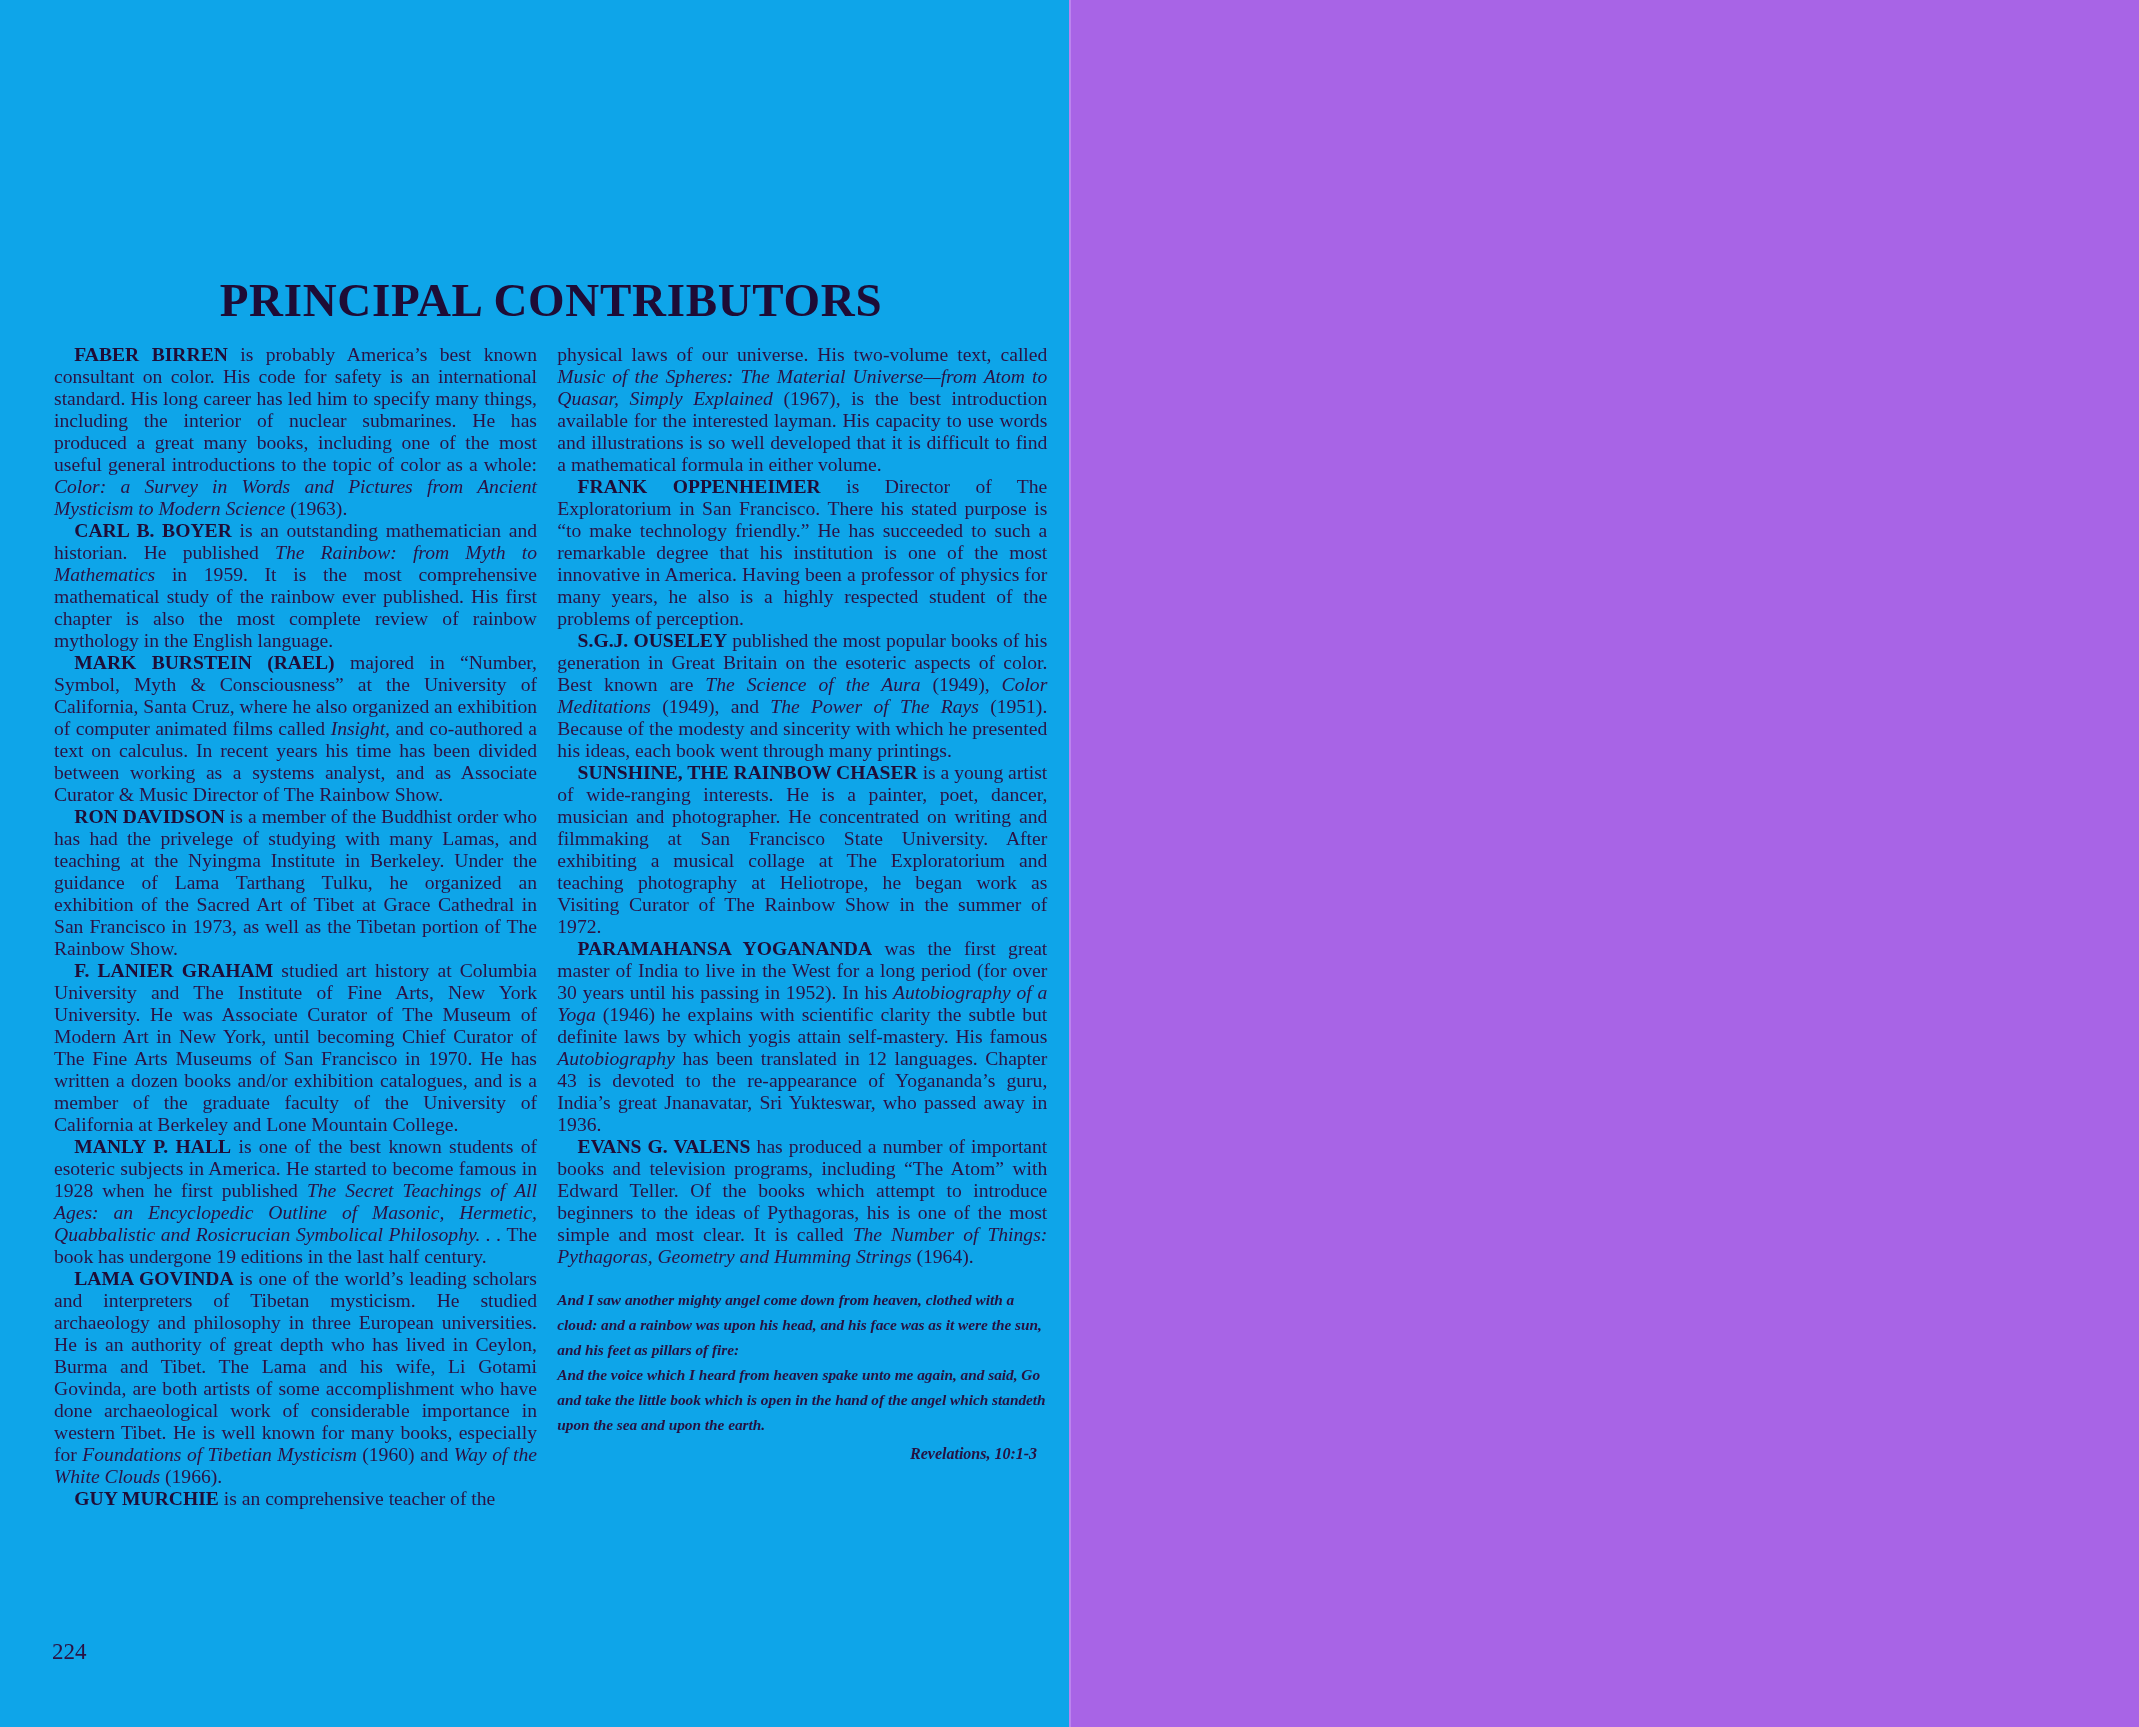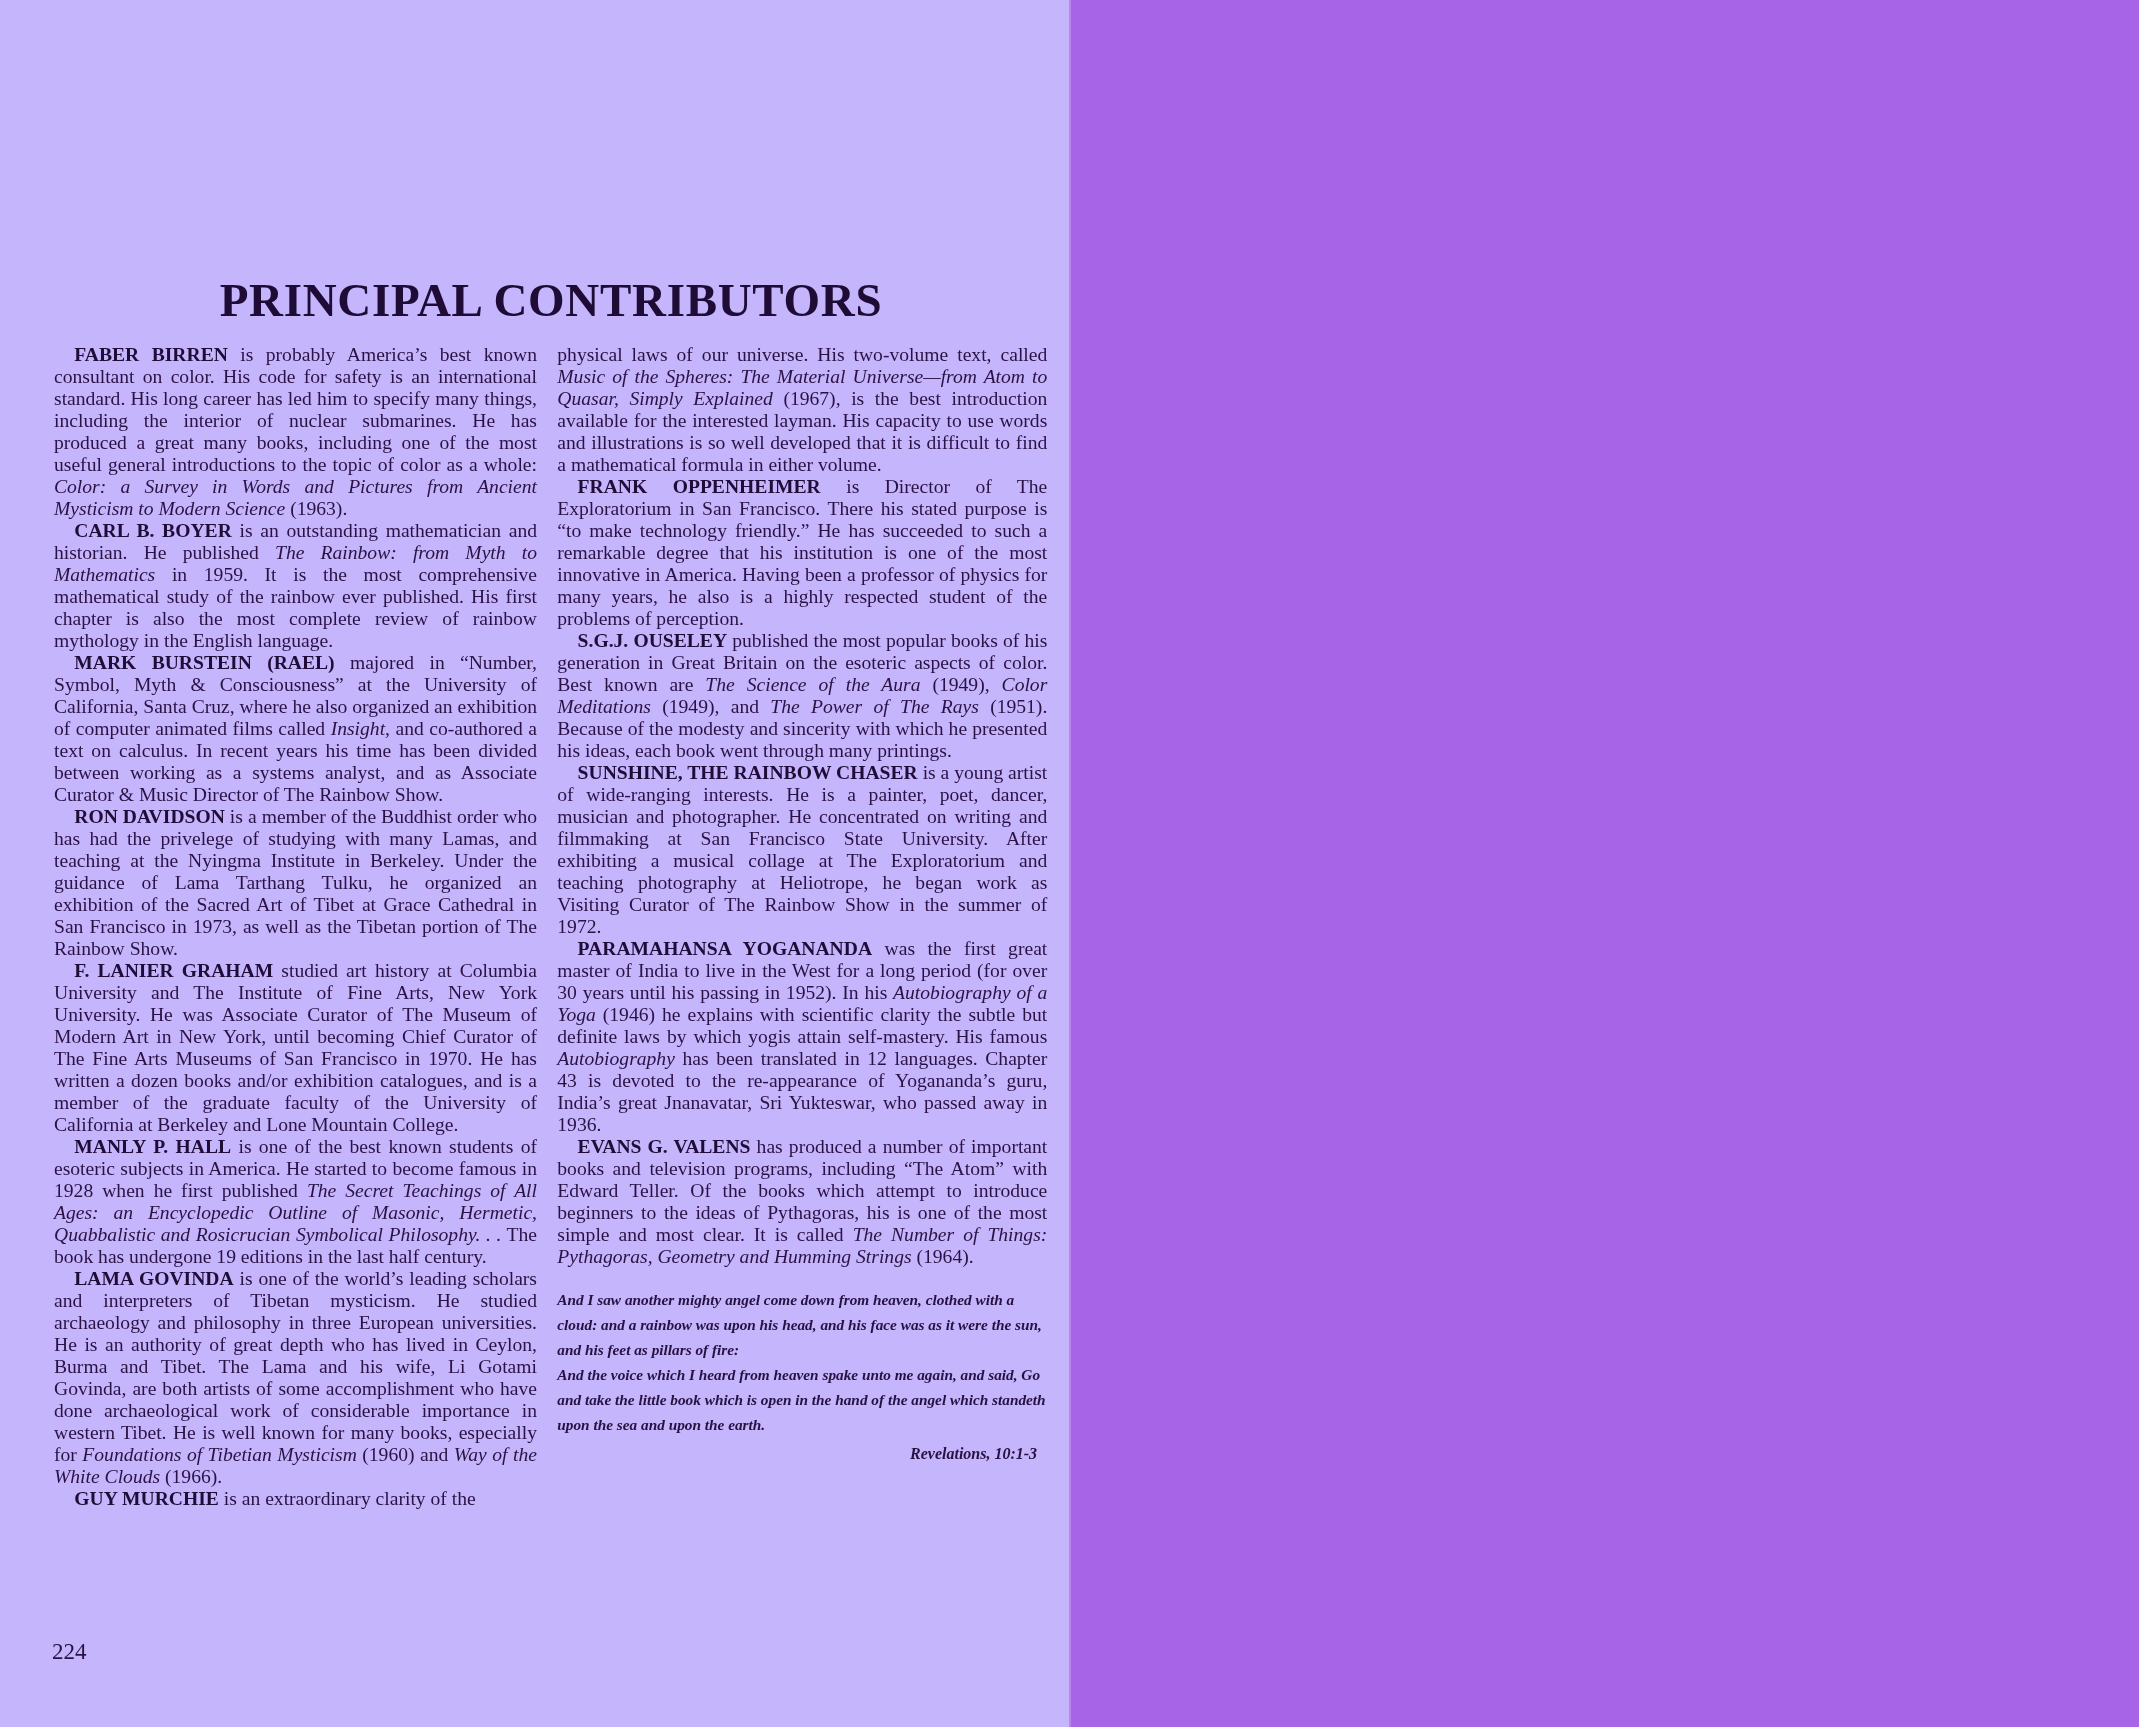--- a/index.html
+++ b/index.html
@@ -6,21 +6,21 @@
   body {
     width: 2140px; height: 1728px;
     position: relative;
     overflow: hidden;
     font-family: "Liberation Serif", "DejaVu Serif", serif;
     background: #a864e6;
   }
   .left-page {
     position: absolute; left: 0; top: 0;
     width: 1157px; height: 1728px;
-    background: #c4b5fd;
+    background: #0ea5e9;
   }
   .gutter {
     position: absolute; left: 1069px; top: 0;
     width: 2.2px; height: 1728px;
     background: #bb84ee;
   }
   .facing-page {
     position: absolute; left: 1071px; top: 0; right: 0;
     height: 1728px;
     background: #a864e6;
@@ -82,21 +82,21 @@
     <div class="columns">
       <div class="col left">
         <div>
             <p class="para"><span class="seg-b">FABER BIRREN</span><span class="seg-n"> is probably America’s best known consultant on color. His code for safety is an international standard. His long career has led him to specify many things, including the interior of nuclear submarines. He has produced a great many books, including one of the most useful general introductions to the topic of color as a whole: </span><span class="seg-i">Color: a Survey in Words and Pictures from Ancient Mysticism to Modern Science</span><span class="seg-n"> (1963).</span></p>
             <p class="para"><span class="seg-b">CARL B. BOYER</span><span class="seg-n"> is an outstanding mathematician and historian. He published </span><span class="seg-i">The Rainbow: from Myth to Mathematics</span><span class="seg-n"> in 1959. It is the most comprehensive mathematical study of the rainbow ever published. His first chapter is also the most complete review of rainbow mythology in the English language.</span></p>
             <p class="para"><span class="seg-b">MARK BURSTEIN (RAEL)</span><span class="seg-n"> majored in “Number, Symbol, Myth &amp; Consciousness” at the University of California, Santa Cruz, where he also organized an exhibition of computer animated films called </span><span class="seg-i">Insight,</span><span class="seg-n"> and co-authored a text on calculus. In recent years his time has been divided between working as a systems analyst, and as Associate Curator &amp; Music Director of The Rainbow Show.</span></p>
             <p class="para"><span class="seg-b">RON DAVIDSON</span><span class="seg-n"> is a member of the Buddhist order who has had the privelege of studying with many Lamas, and teaching at the Nyingma Institute in Berkeley. Under the guidance of Lama Tarthang Tulku, he organized an exhibition of the Sacred Art of Tibet at Grace Cathedral in San Francisco in 1973, as well as the Tibetan portion of The Rainbow Show.</span></p>
             <p class="para"><span class="seg-b">F. LANIER GRAHAM</span><span class="seg-n"> studied art history at Columbia University and The Institute of Fine Arts, New York University. He was Associate Curator of The Museum of Modern Art in New York, until becoming Chief Curator of The Fine Arts Museums of San Francisco in 1970. He has written a dozen books and/or exhibition catalogues, and is a member of the graduate faculty of the University of California at Berkeley and Lone Mountain College.</span></p>
             <p class="para"><span class="seg-b">MANLY P. HALL</span><span class="seg-n"> is one of the best known students of esoteric subjects in America. He started to become famous in 1928 when he first published </span><span class="seg-i">The Secret Teachings of All Ages: an Encyclopedic Outline of Masonic, Hermetic, Quabbalistic and Rosicrucian Symbolical Philosophy. . .</span><span class="seg-n"> The book has undergone 19 editions in the last half century.</span></p>
             <p class="para"><span class="seg-b">LAMA GOVINDA</span><span class="seg-n"> is one of the world’s leading scholars and interpreters of Tibetan mysticism. He studied archaeology and philosophy in three European universities. He is an authority of great depth who has lived in Ceylon, Burma and Tibet. The Lama and his wife, Li Gotami Govinda, are both artists of some accomplishment who have done archaeological work of considerable importance in western Tibet. He is well known for many books, especially for </span><span class="seg-i">Foundations of Tibetian Mysticism</span><span class="seg-n"> (1960) and </span><span class="seg-i">Way of the White Clouds</span><span class="seg-n"> (1966).</span></p>
-            <p class="para"><span class="seg-b">GUY MURCHIE</span><span class="seg-n"> is an extraordinary clarity of the</span></p>
+            <p class="para"><span class="seg-b">GUY MURCHIE</span><span class="seg-n"> is an comprehensive teacher of the</span></p>
           </div>
       </div>
       <div class="col right">
         <div>
             <p class="para noindent"><span class="seg-n">physical laws of our universe. His two-volume text, called </span><span class="seg-i">Music of the Spheres: The Material Universe—from Atom to Quasar, Simply Explained</span><span class="seg-n"> (1967), is the best introduction available for the interested layman. His capacity to use words and illustrations is so well developed that it is difficult to find a mathematical formula in either volume.</span></p>
             <p class="para"><span class="seg-b">FRANK OPPENHEIMER</span><span class="seg-n"> is Director of The Exploratorium in San Francisco. There his stated purpose is “to make technology friendly.” He has succeeded to such a remarkable degree that his institution is one of the most innovative in America. Having been a professor of physics for many years, he also is a highly respected student of the problems of perception.</span></p>
             <p class="para"><span class="seg-b">S.G.J. OUSELEY</span><span class="seg-n"> published the most popular books of his generation in Great Britain on the esoteric aspects of color. Best known are </span><span class="seg-i">The Science of the Aura</span><span class="seg-n"> (1949), </span><span class="seg-i">Color Meditations</span><span class="seg-n"> (1949), and </span><span class="seg-i">The Power of The Rays</span><span class="seg-n"> (1951). Because of the modesty and sincerity with which he presented his ideas, each book went through many printings.</span></p>
             <p class="para"><span class="seg-b">SUNSHINE, THE RAINBOW CHASER</span><span class="seg-n"> is a young artist of wide-ranging interests. He is a painter, poet, dancer, musician and photographer. He concentrated on writing and filmmaking at San Francisco State University. After exhibiting a musical collage at The Exploratorium and teaching photography at Heliotrope, he began work as Visiting Curator of The Rainbow Show in the summer of 1972.</span></p>
             <p class="para"><span class="seg-b">PARAMAHANSA YOGANANDA</span><span class="seg-n"> was the first great master of India to live in the West for a long period (for over 30 years until his passing in 1952). In his </span><span class="seg-i">Autobiography of a Yoga</span><span class="seg-n"> (1946) he explains with scientific clarity the subtle but definite laws by which yogis attain self-mastery. His famous </span><span class="seg-i">Autobiography</span><span class="seg-n"> has been translated in 12 languages. Chapter 43 is devoted to the re-appearance of Yogananda’s guru, India’s great Jnanavatar, Sri Yukteswar, who passed away in 1936.</span></p>
             <p class="para"><span class="seg-b">EVANS G. VALENS</span><span class="seg-n"> has produced a number of important books and television programs, including “The Atom” with Edward Teller. Of the books which attempt to introduce beginners to the ideas of Pythagoras, his is one of the most simple and most clear. It is called </span><span class="seg-i">The Number of Things: Pythagoras, Geometry and Humming Strings</span><span class="seg-n"> (1964).</span></p>

